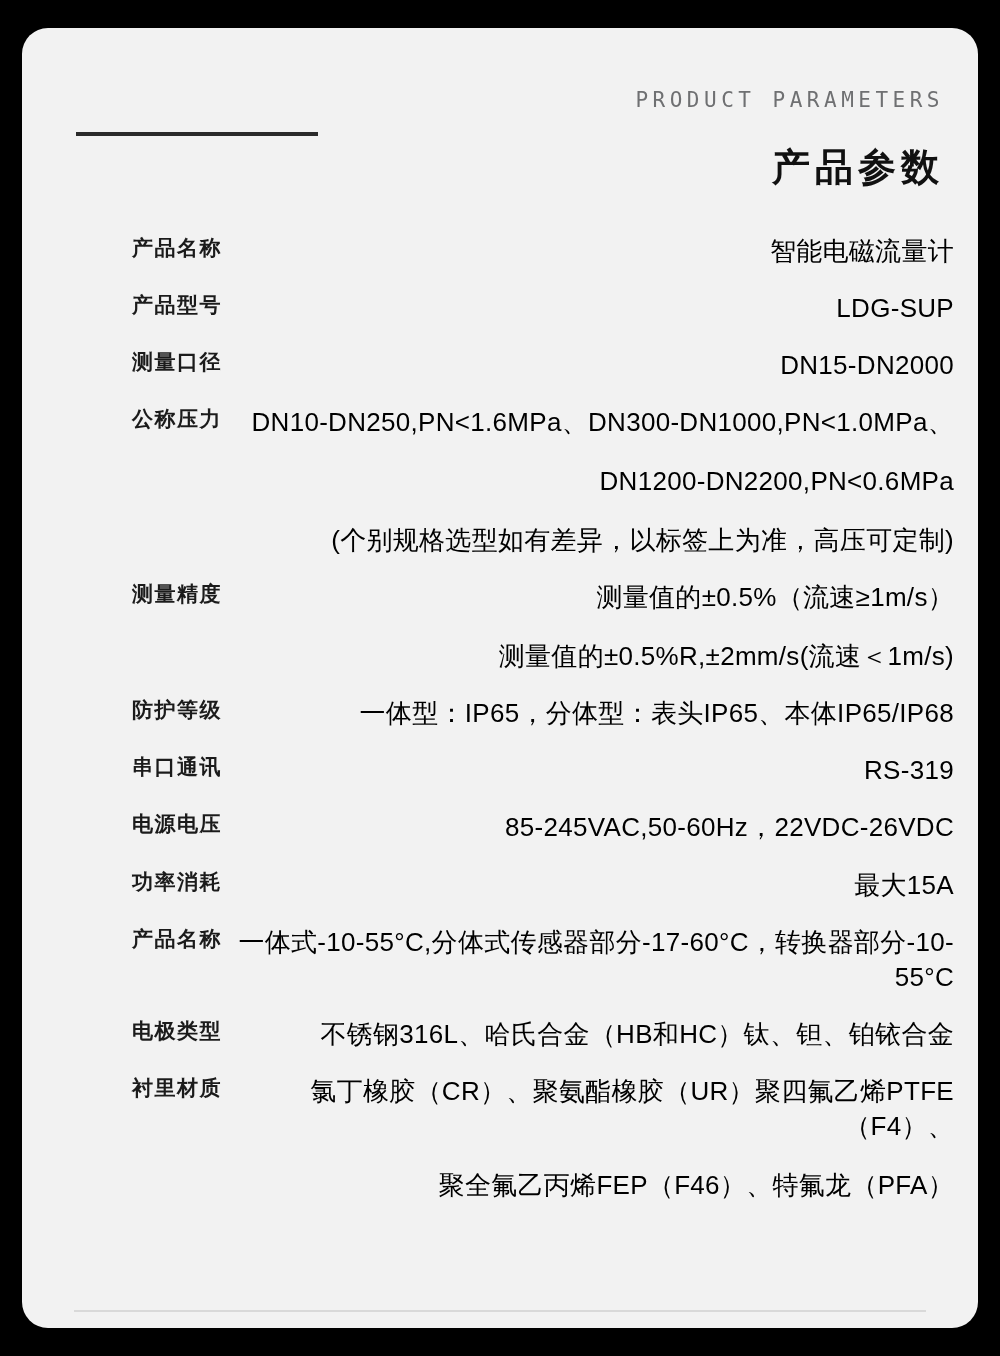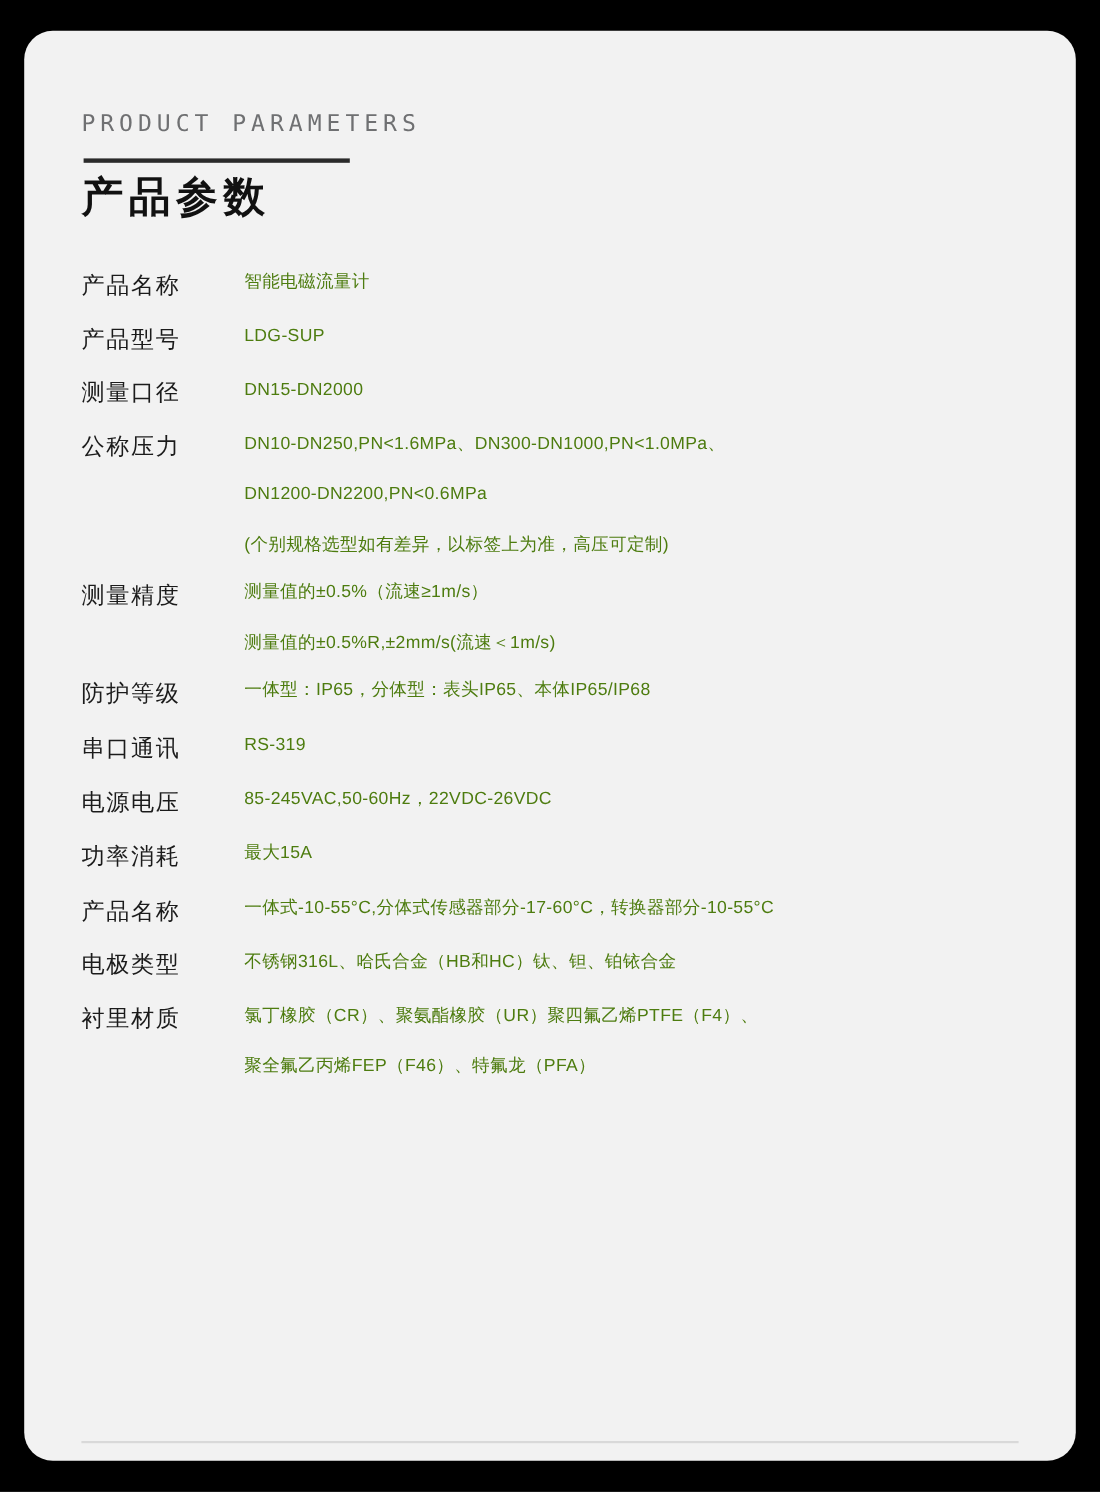--- a/index.html
+++ b/index.html
@@ -26,22 +26,23 @@
     width: 956px;
     height: 1300px;
     background: #f2f2f2;
     border-radius: 26px;
     box-sizing: border-box;
     overflow: hidden;
   }
   .content {
     position: absolute;
     left: 52px;
-    top: 72px;
+    top: 60px;
     width: 870px;
+    text-align: right;
   }
   .eyebrow {
     font-family: "DejaVu Sans Mono", "Liberation Mono", monospace;
     font-size: 21px;
     letter-spacing: 4.5px;
     color: #6f7072;
     font-weight: 400;
     white-space: nowrap;
   }
   .rule {
@@ -68,29 +69,29 @@
   .spec-table td {
     vertical-align: top;
     padding: 0;
   }
   .spec-row td {
     padding-bottom: 22px;
   }
   .spec-label {
     width: 148px;
     font-size: 21px;
-    font-weight: 400;
+    font-weight: 700;
     color: #1b1b1b;
     letter-spacing: 1.5px;
     white-space: nowrap;
     line-height: 1.3;
   }
   .spec-value {
-    font-size: 16px;
-    color: #4d7c0f;
+    font-size: 26px;
+    color: #000000;
     line-height: 1.35;
     letter-spacing: 0.3px;
   }
   .spec-value .vline {
     display: block;
   }
   .spec-value .vline + .vline {
     margin-top: 24px;
   }
 

